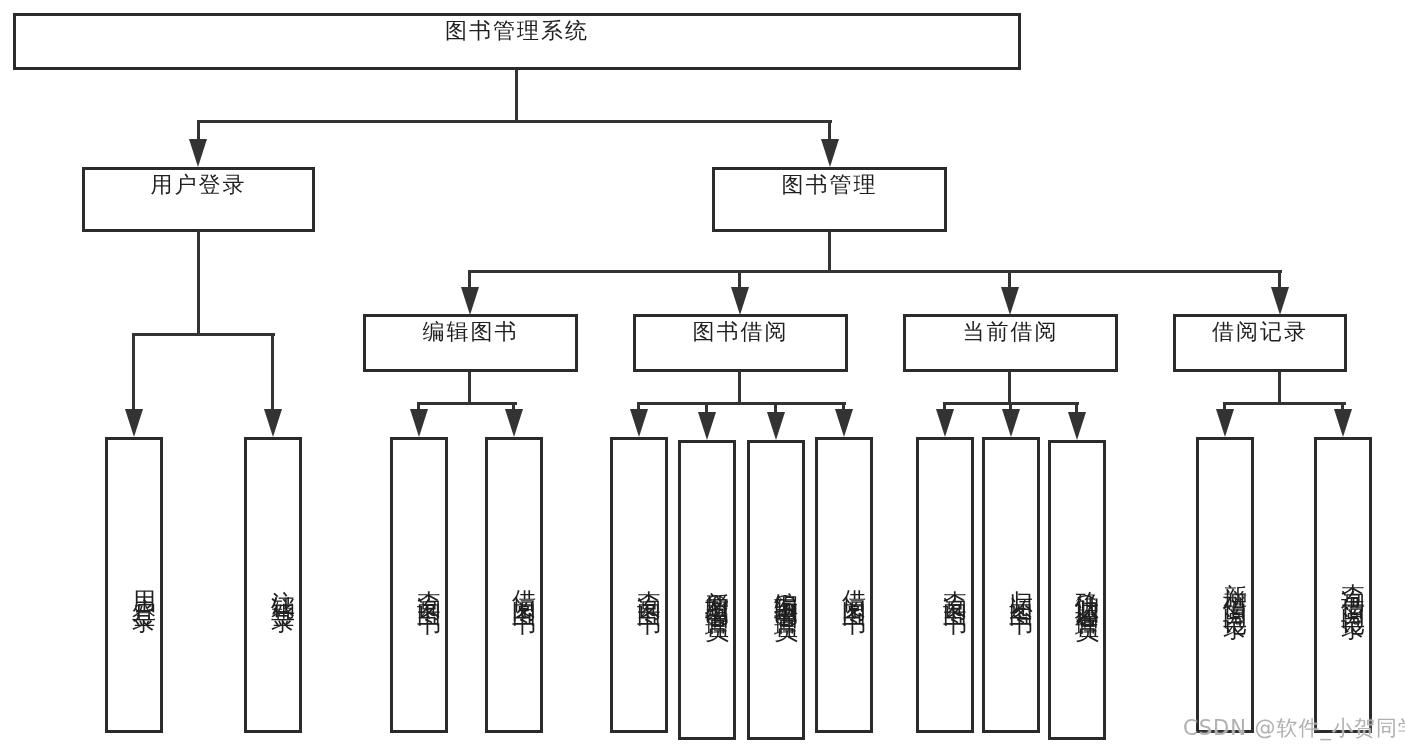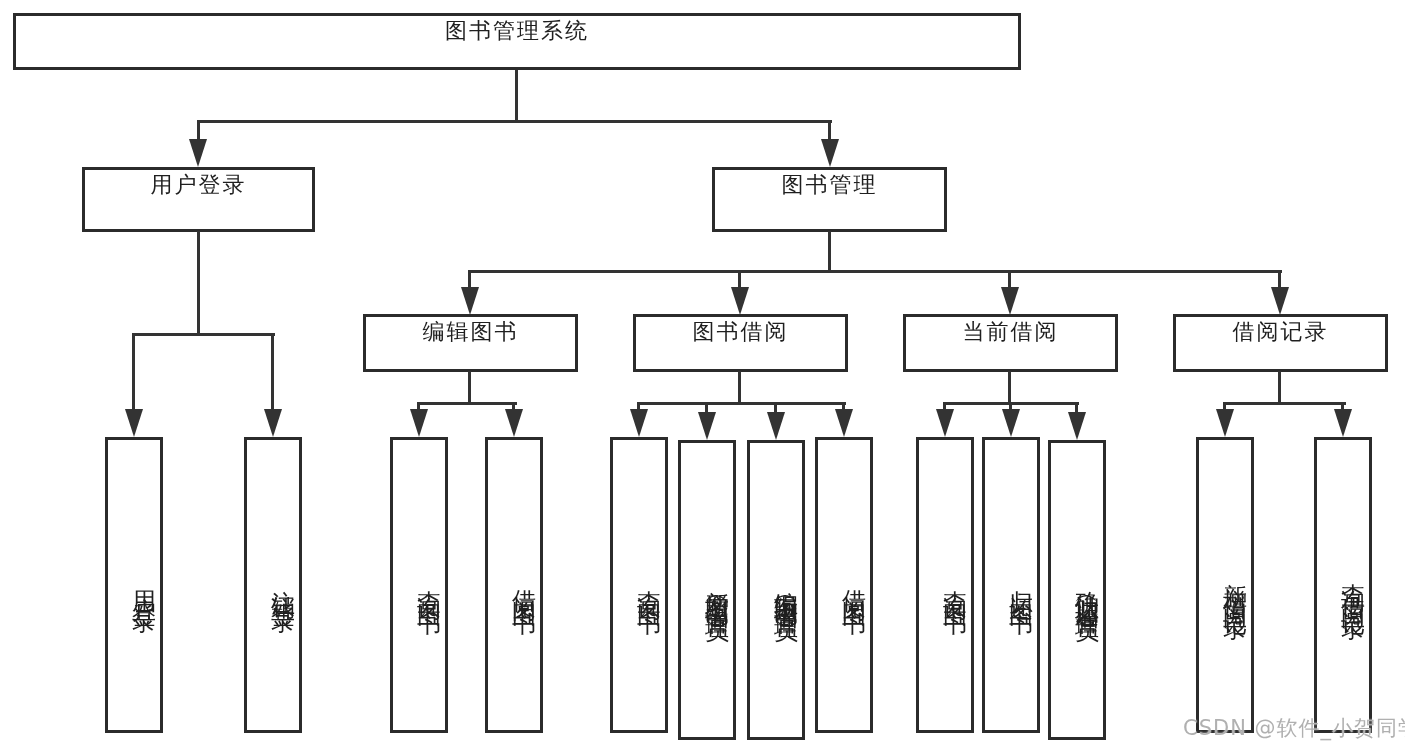--- a/index.html
+++ b/index.html
@@ -89,21 +89,21 @@
 
   <div class="node h-node" style="left:363px;top:314px;width:215px;height:58px;">
     <span>编辑图书</span>
   </div>
   <div class="node h-node" style="left:633px;top:314px;width:215px;height:58px;">
     <span>图书借阅</span>
   </div>
   <div class="node h-node" style="left:903px;top:314px;width:215px;height:58px;">
     <span>当前借阅</span>
   </div>
-  <div class="node h-node" style="left:1173px;top:314px;width:215px;height:58px;">
+  <div class="node h-node" style="left:1173px;top:314px;width:174px;height:58px;">
     <span>借阅记录</span>
   </div>
 
   <div class="vline" style="left:468px;top:371px;height:33px;"></div>
   <div class="hline" style="left:418px;top:402px;width:99px;"></div>
   <div class="vline" style="left:417px;top:402px;height:10px;"></div>
   <div class="arrow" style="left:410px;top:409px;"></div>
   <div class="vline" style="left:512px;top:402px;height:10px;"></div>
   <div class="arrow" style="left:505px;top:409px;"></div>
 

